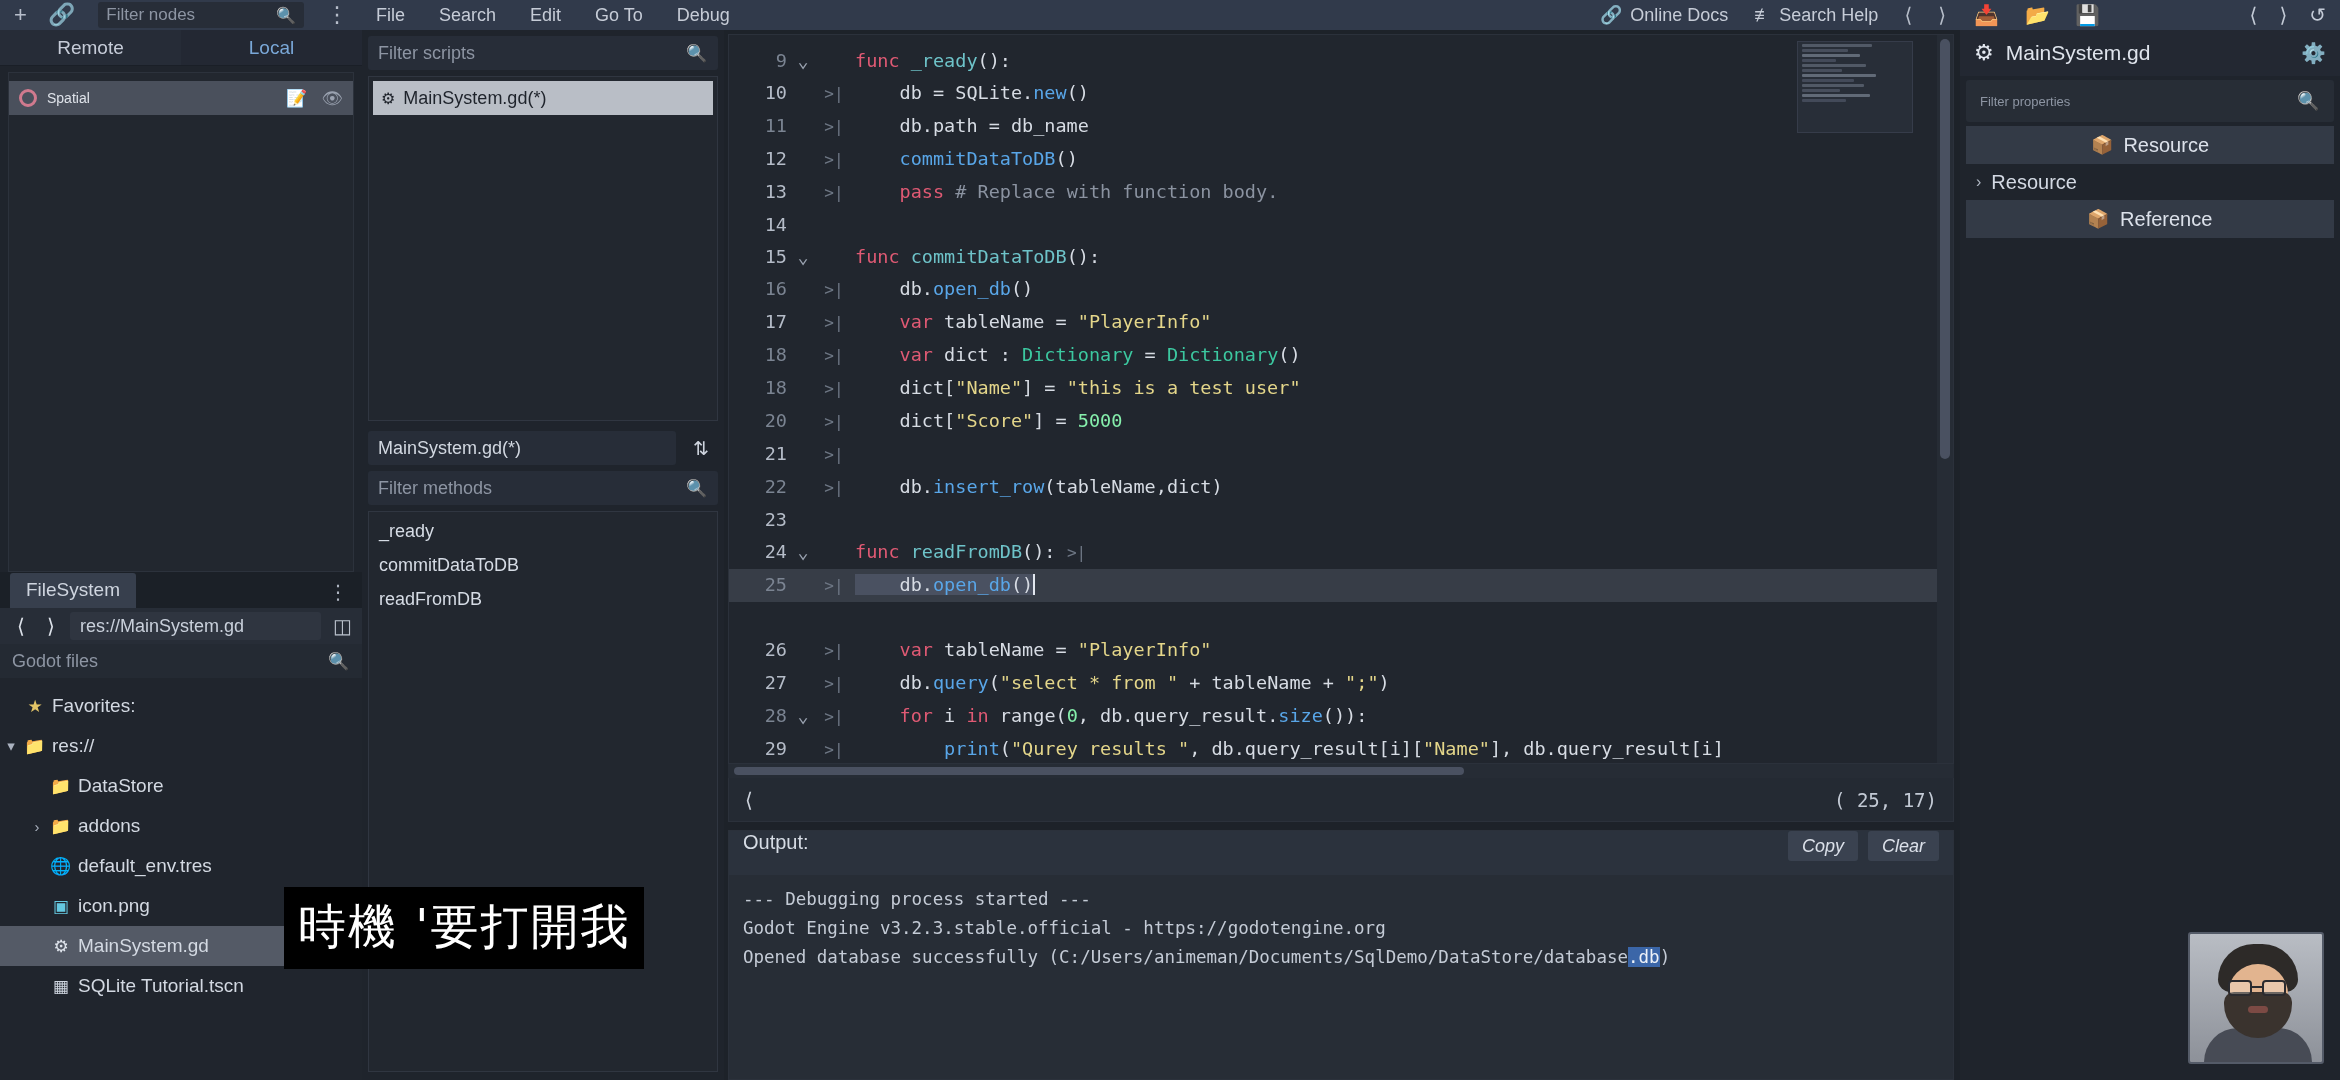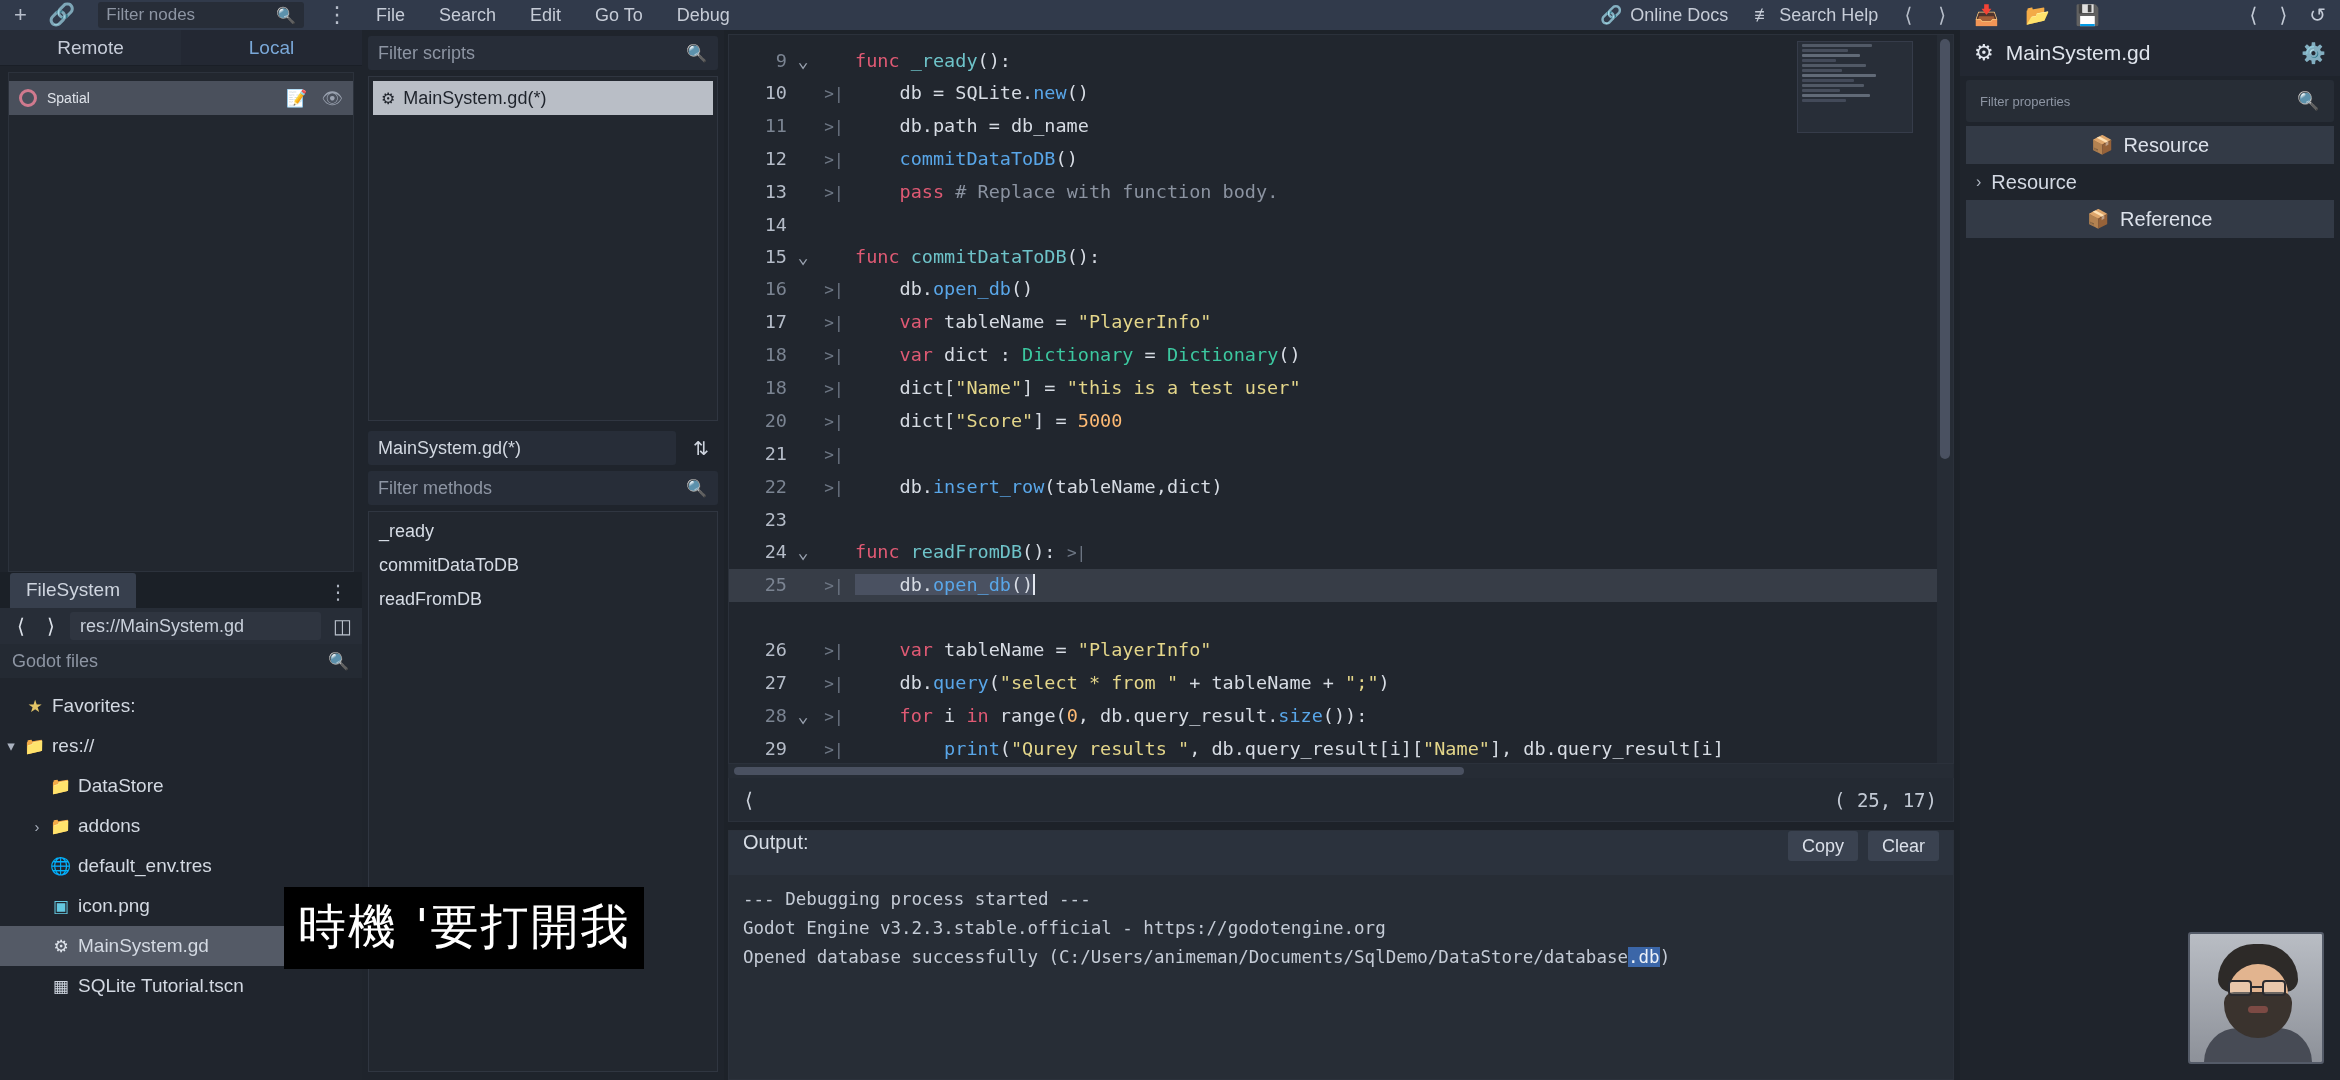--- a/index.html
+++ b/index.html
@@ -94,21 +94,21 @@
   }
   .ln { display: inline-block; width: 64px; text-align: right; color: #b5bcc8; padding-right: 6px; user-select: none; }
   .ln.dim { color: #7b8492; }
   .fold { display: inline-block; width: 20px; color: #9aa2b0; text-align: center; }
   .gut { display: inline-block; width: 42px; color: #6d7684; text-align: center; font-size: 16px; }
   .row-hl { background: #373d47; display: block; }
   .k { color: #e05a74; }       
   .fn { color: #6ec3c9; }      
   .call { color: #59a6e8; }    
   .str { color: #e4d68a; }     
-  .num { color: #fdba74; }     
+  .num { color: #86efac; }     
   .typ { color: #3cc8a0; }     
   .cmt { color: #8b93a1; }     
   .pln { color: #d7dce4; }
   .cursor-caret { display: inline-block; width: 2px; height: 21px; background: #e2e7ef; vertical-align: -4px; }
   .sel-tok { background: #4a5161; }
 
   .minimap { position: absolute; top: 6px; right: 24px; width: 116px; height: 92px; background: #2a303a; border: 1px solid #3a4150; opacity: .85; overflow: hidden; }
   .mm-line { height: 3px; margin: 2px 4px; border-radius: 1px; }
 
   .vscroll { width: 16px; background: #262c35; position: relative; flex: none; }
@@ -117,21 +117,21 @@
   .hthumb { position: absolute; top: 3px; left: 6px; width: 730px; height: 8px; background: #4a5161; border-radius: 4px; }
 
   .code-status { height: 44px; display: flex; align-items: center; background: #242a33; margin: 0 6px 0 4px; padding: 0 16px; border: 1px solid #2b313b; border-top: none; }
   .cs-left { color: #ccd2dc; font-size: 20px; }
   .cs-right { margin-left: auto; color: #c3cad5; font-family: "DejaVu Sans Mono", monospace; font-size: 19px; }
 
   
   .output-panel { height: 250px; flex: none; margin: 8px 6px 0 4px; display: flex; flex-direction: column; background: #1f242c; border: 1px solid #2b313b; }
   .out-head { height: 44px; display: flex; align-items: flex-start; padding: 0 14px; background: #2b323d; }
   .out-title { font-size: 20px; color: #d6dce5; }
-  .out-btns { margin-left: auto; display: flex; gap: 10px; }
+  .out-btns { margin-left: auto; display: flex; gap: 10px; font-style: italic; }
   .out-btn { height: 30px; padding: 0 14px; background: #3a4250; border-radius: 3px; color: #dbe0e9; font-size: 18px; display: flex; align-items: center; }
   .out-body { flex: 1; background: #272d36; padding: 10px 14px; font-family: "DejaVu Sans Mono", monospace; font-size: 17.5px; line-height: 29px; color: #c4cbd6; overflow: hidden; position: relative; }
   .out-line { white-space: pre; }
   .hl-db { background: #3b66a8; color: #eef2f8; }
 
   
   .right-col { width: 380px; flex: none; background: #1f242c; display: flex; flex-direction: column; }
   .insp-toolbar { height: 30px; display: flex; align-items: center; gap: 26px; padding: 0 14px; background: #313a4b; color: #c3cad6; font-size: 20px; }
   .insp-toolbar .right { margin-left: auto; display: flex; gap: 22px; align-items: center; }
   .insp-title { height: 46px; display: flex; align-items: center; gap: 12px; padding: 0 14px; background: #232832; }

